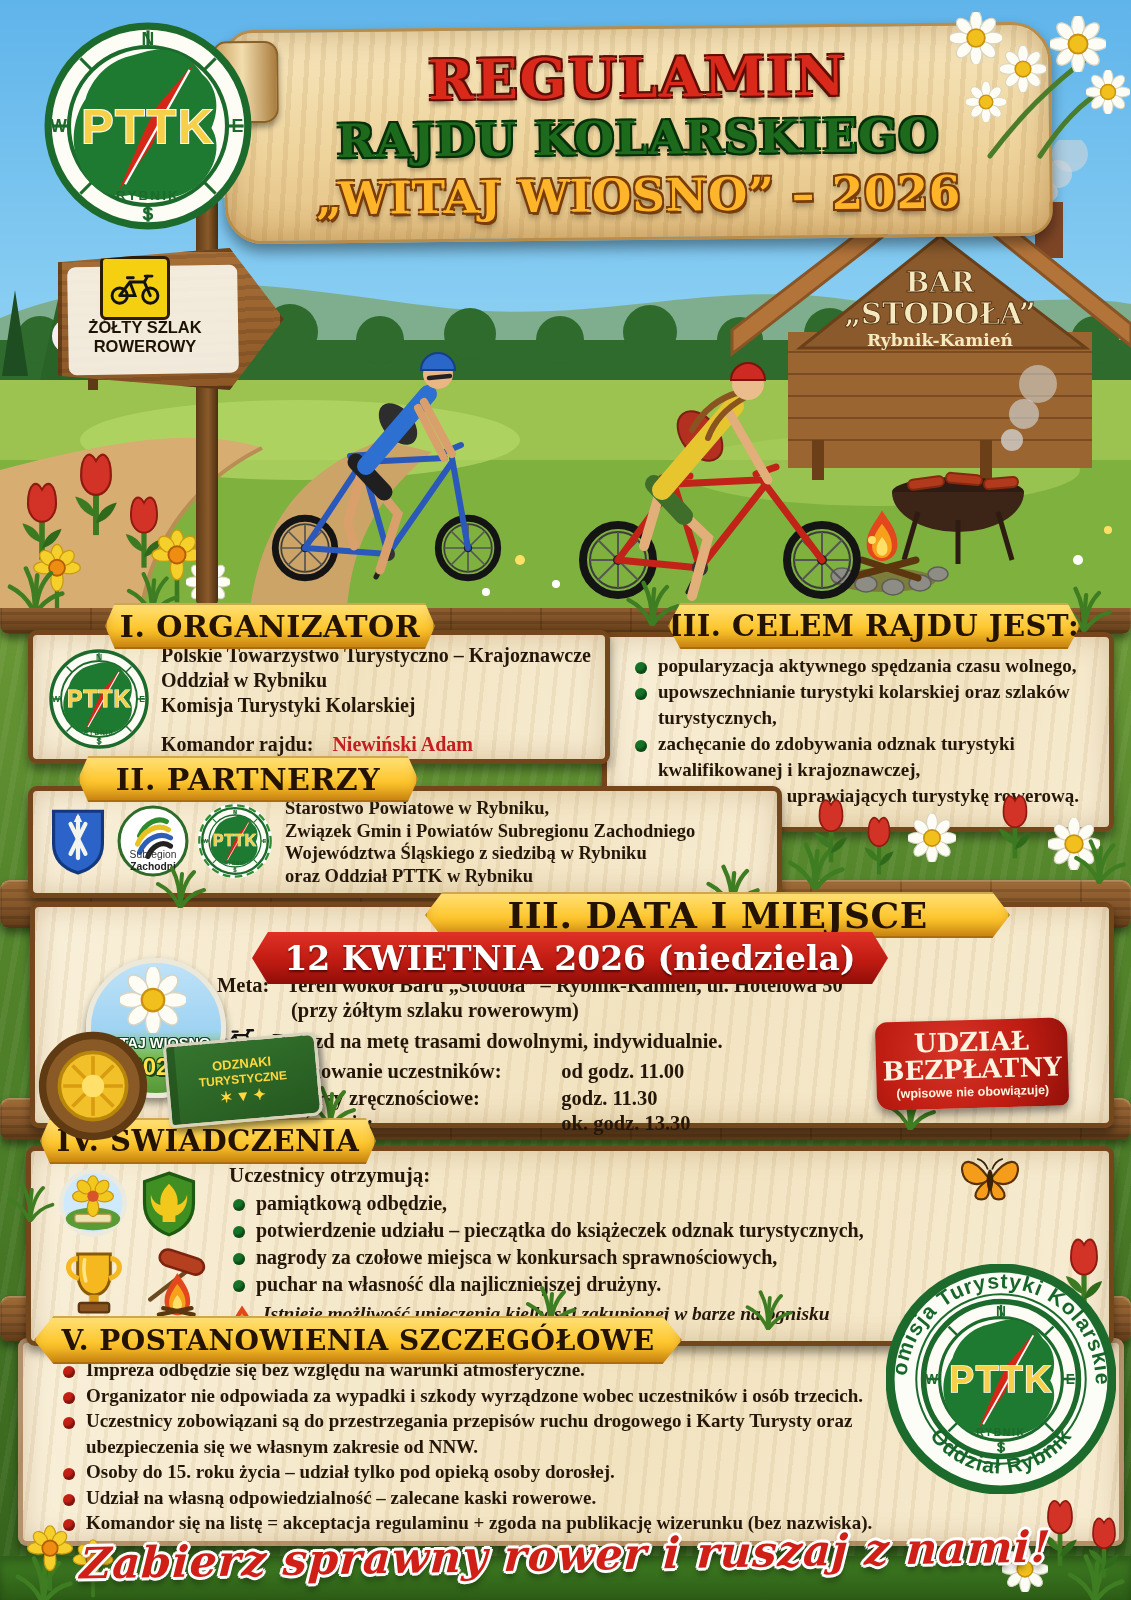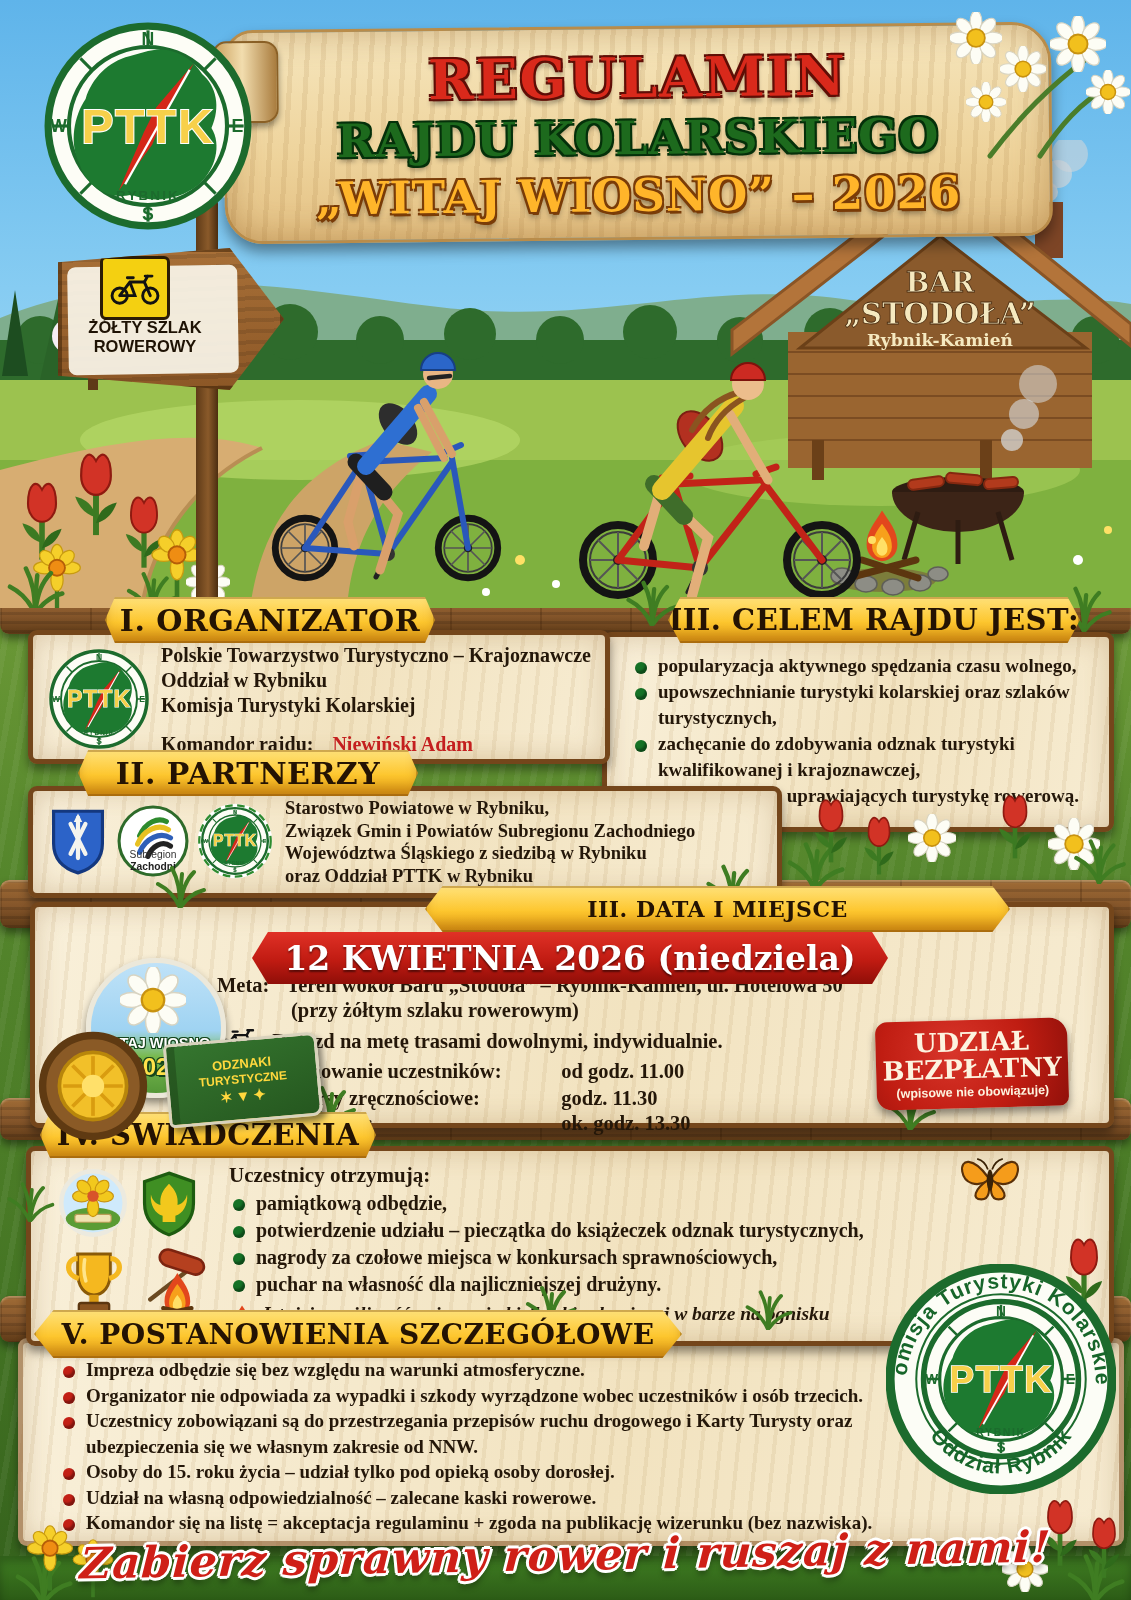--- a/index.html
+++ b/index.html
@@ -30,21 +30,21 @@
       linear-gradient(110deg,#f9f0da 0%,#f2e3c0 55%,#f7ecd2 100%);
     border:5px solid #74461b;border-radius:9px;
     box-shadow:0 6px 10px rgba(0,0,0,.40), inset 0 0 28px rgba(140,95,40,.28);}
   .panel.soft{border-color:#83512296;}
   .ribbon{display:flex;align-items:center;justify-content:center;
     background:linear-gradient(180deg,#ffe27a 0%,#fdc62e 55%,#e09a14 100%);
     clip-path:polygon(3% 0,97% 0,100% 50%,97% 100%,3% 100%,0 50%);
     color:#241303;font-weight:bold;font-family:"DejaVu Serif",serif;
     box-shadow:inset 0 0 0 2px rgba(120,70,8,.35), inset 0 -8px 12px rgba(160,95,10,.45);
     filter:drop-shadow(0 4px 3px rgba(0,0,0,.45));
-    letter-spacing:.5px;white-space:nowrap;z-index:5;}
+    letter-spacing:.5px;white-space:nowrap;z-index:5;margin-top:6px;}
   .ribbon-red{display:flex;align-items:center;justify-content:center;
     background:linear-gradient(180deg,#e03126 0%,#c01b12 55%,#8f0e08 100%);
     clip-path:polygon(2.5% 0,97.5% 0,100% 50%,97.5% 100%,2.5% 100%,0 50%);
     color:#fff;font-weight:bold;font-family:"DejaVu Serif",serif;
     filter:drop-shadow(0 4px 3px rgba(0,0,0,.45));
     text-shadow:0 2px 2px rgba(0,0,0,.5);white-space:nowrap;z-index:6;}
 
   .body-text{color:#241709;font-weight:bold;}
   ul.blist,ul.rlist{list-style:none;margin:0;padding:0;}
   ul.blist li,ul.rlist li{position:relative;padding-left:27px;}
@@ -613,21 +613,21 @@
         <span class="sched-label" style="margin-left:8px">Konkursy zręcznościowe:</span>
         <span>godz. 11.30</span>
       </div>
       <div>
         <span style="display:inline-block;width:26px"></span>
         <span class="sched-label" style="margin-left:8px">Zakończenie:</span>
         <span>ok. godz. 13.30</span>
       </div>
     </div>
   </div>
-  <div class="abs ribbon" style="left:425px;top:886px;width:585px;height:46px;font-size:22px;z-index:6">III.  DATA I MIEJSCE</div>
+  <div class="abs ribbon" style="left:425px;top:886px;width:585px;height:46px;font-size:36px;z-index:6">III.  DATA I MIEJSCE</div>
   <div class="abs ribbon-red" style="left:252px;top:932px;width:636px;height:52px;font-size:33px">12 KWIETNIA 2026 (niedziela)</div>
 
   <div class="abs witaj-badge">
     <svg class="abs" style="left:29px;top:4px" width="66" height="66" viewBox="0 0 44 44">
         <use href="#daisy"></use>
       </svg>
     <div class="abs witaj-l1">WITAJ WIOSNO</div>
     <div class="abs witaj-l2">2026</div>
   </div>
   <svg class="abs" style="left:34px;top:1030px;z-index:7" width="118" height="112" viewBox="0 0 60 60">

